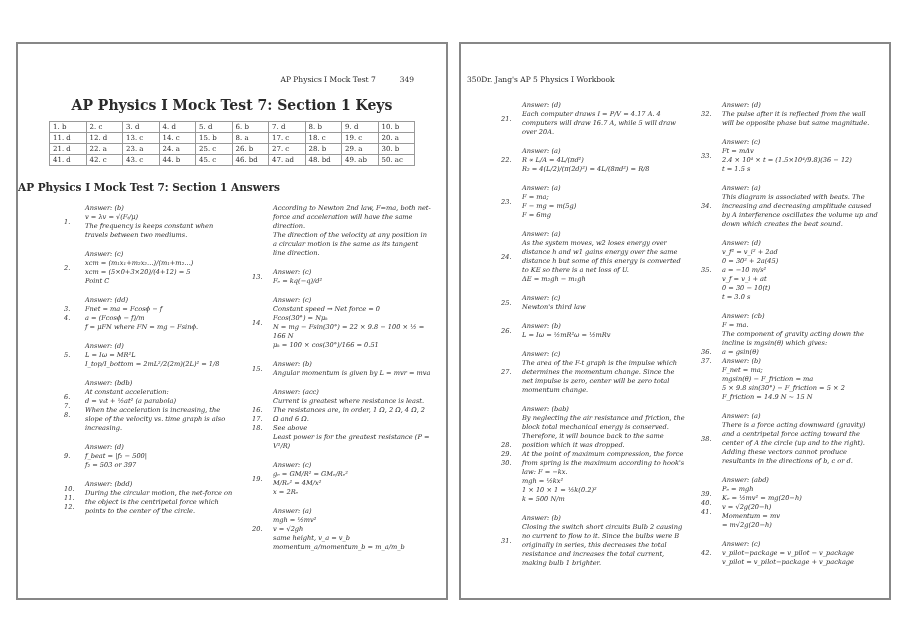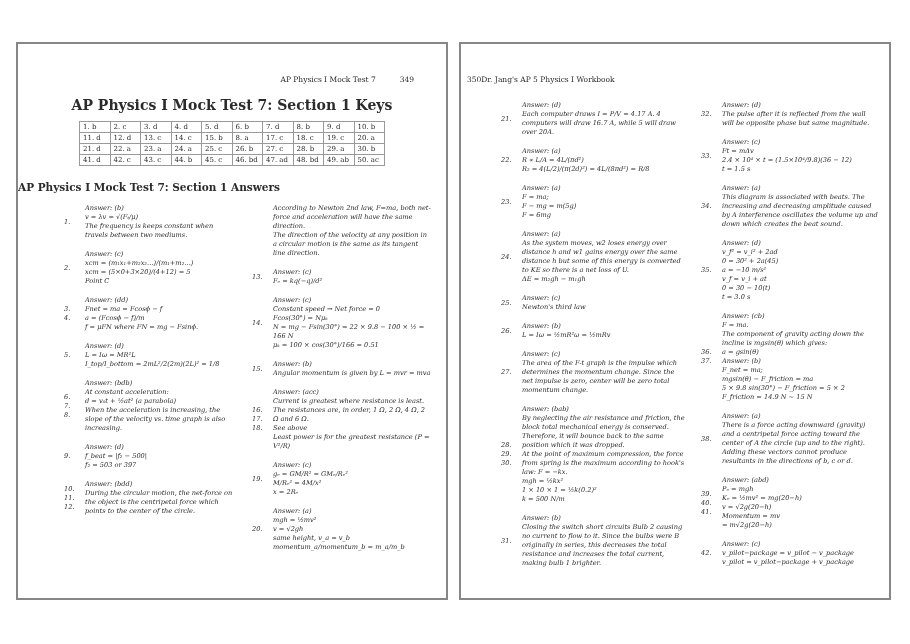--- a/index.html
+++ b/index.html
@@ -16,21 +16,21 @@
   .page.left{left:16px;}
   .page.right{left:459px;}
 
   .pg-header{margin-top:31px;display:flex;font-size:7.5px;line-height:9px;}
   .left .pg-header{justify-content:flex-end;padding-right:32px;gap:24px;}
   .right .pg-header{justify-content:flex-start;margin-left:6px;}
 
   .keys-title{text-align:center;font-weight:bold;font-size:14px;margin-top:13px;}
   .answers-title{font-weight:bold;font-size:10.5px;margin-top:15px;}
 
-  .key-table{margin:8px auto 0 auto;border-collapse:collapse;width:306px;table-layout:fixed;border:1px solid #888;}
+  .key-table{margin:8px auto 0 auto;border-collapse:collapse;width:366px;table-layout:fixed;border:1px solid #888;}
   .key-table td{border:1px solid #9a9a9a;font-size:7px;line-height:9px;height:10px;padding:0 0 0 3px;white-space:nowrap;overflow:hidden;}
 
   .cols{display:flex;align-items:flex-start;}
   .left .cols{margin-top:11px;padding-left:46px;}
   .left .c1{width:174px;}
   .left .c2{width:180px;margin-left:14px;}
   .right .cols{margin-top:17px;padding-left:40px;}
   .right .c1{width:184px;}
   .right .c2{width:178px;margin-left:16px;}
 

